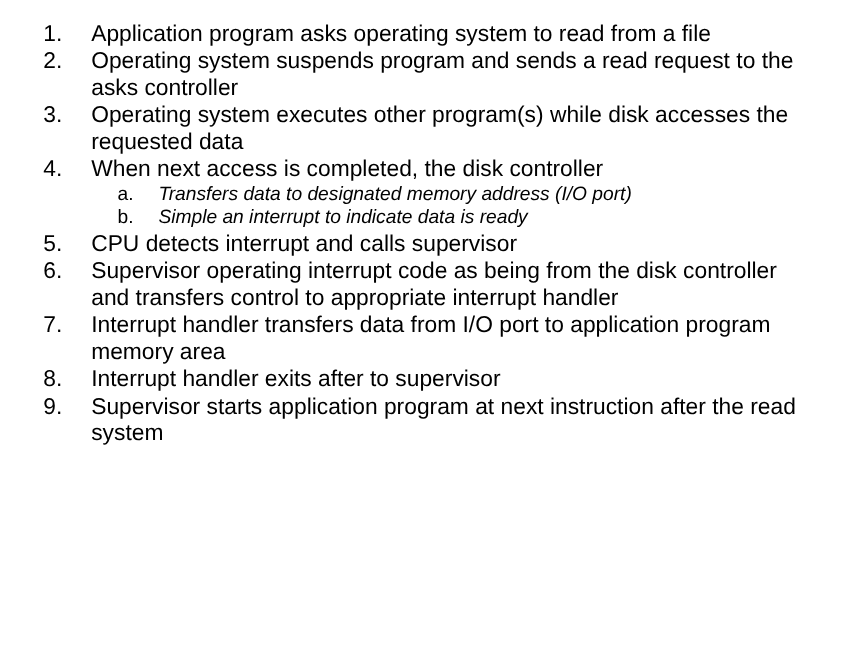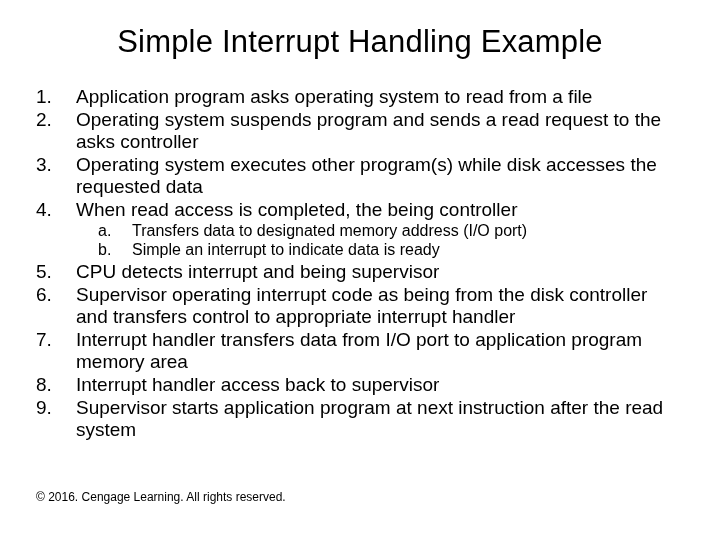--- a/index.html
+++ b/index.html
@@ -50,81 +50,80 @@
   .subitem {
     display: flex;
     font-size: 16px;
     line-height: 1.18;
   }
   .subnum {
     flex: 0 0 34px;
   }
   .subtxt {
     flex: 1;
+    font-style: italic;
   }
   .footer {
     position: absolute;
     bottom: 36px;
     left: 36px;
     font-size: 12px;
   }
 </style>
 </head>
 <body>
 <div class="slide">
 
-  <h1 class="title">Simple Interrupt Handling Example</h1>
 
   <ol class="list">
     <li class="item">
       <span class="num">1.</span>
       <span class="txt">Application program asks operating system to read from a file</span>
     </li>
     <li class="item">
       <span class="num">2.</span>
       <span class="txt">Operating system suspends program and sends a read request to the asks controller</span>
     </li>
     <li class="item">
       <span class="num">3.</span>
       <span class="txt">Operating system executes other program(s) while disk accesses the requested data</span>
     </li>
     <li class="item">
       <span class="num">4.</span>
-      <span class="txt">When read access is completed, the being controller</span>
+      <span class="txt">When next access is completed, the disk controller</span>
     </li>
   </ol>
 
   <ol class="sublist">
     <li class="subitem">
       <span class="subnum">a.</span>
       <span class="subtxt">Transfers data to designated memory address (I/O port)</span>
     </li>
     <li class="subitem">
       <span class="subnum">b.</span>
       <span class="subtxt">Simple an interrupt to indicate data is ready</span>
     </li>
   </ol>
 
   <ol class="list">
     <li class="item">
       <span class="num">5.</span>
-      <span class="txt">CPU detects interrupt and being supervisor</span>
+      <span class="txt">CPU detects interrupt and calls supervisor</span>
     </li>
     <li class="item">
       <span class="num">6.</span>
       <span class="txt">Supervisor operating interrupt code as being from the disk controller and transfers control to appropriate interrupt handler</span>
     </li>
     <li class="item">
       <span class="num">7.</span>
       <span class="txt">Interrupt handler transfers data from I/O port to application program memory area</span>
     </li>
     <li class="item">
       <span class="num">8.</span>
-      <span class="txt">Interrupt handler access back to supervisor</span>
+      <span class="txt">Interrupt handler exits after to supervisor</span>
     </li>
     <li class="item">
       <span class="num">9.</span>
       <span class="txt">Supervisor starts application program at next instruction after the read system</span>
     </li>
   </ol>
 
-  <div class="footer">© 2016. Cengage Learning. All rights reserved.</div>
 </div>
 
 </body></html>

